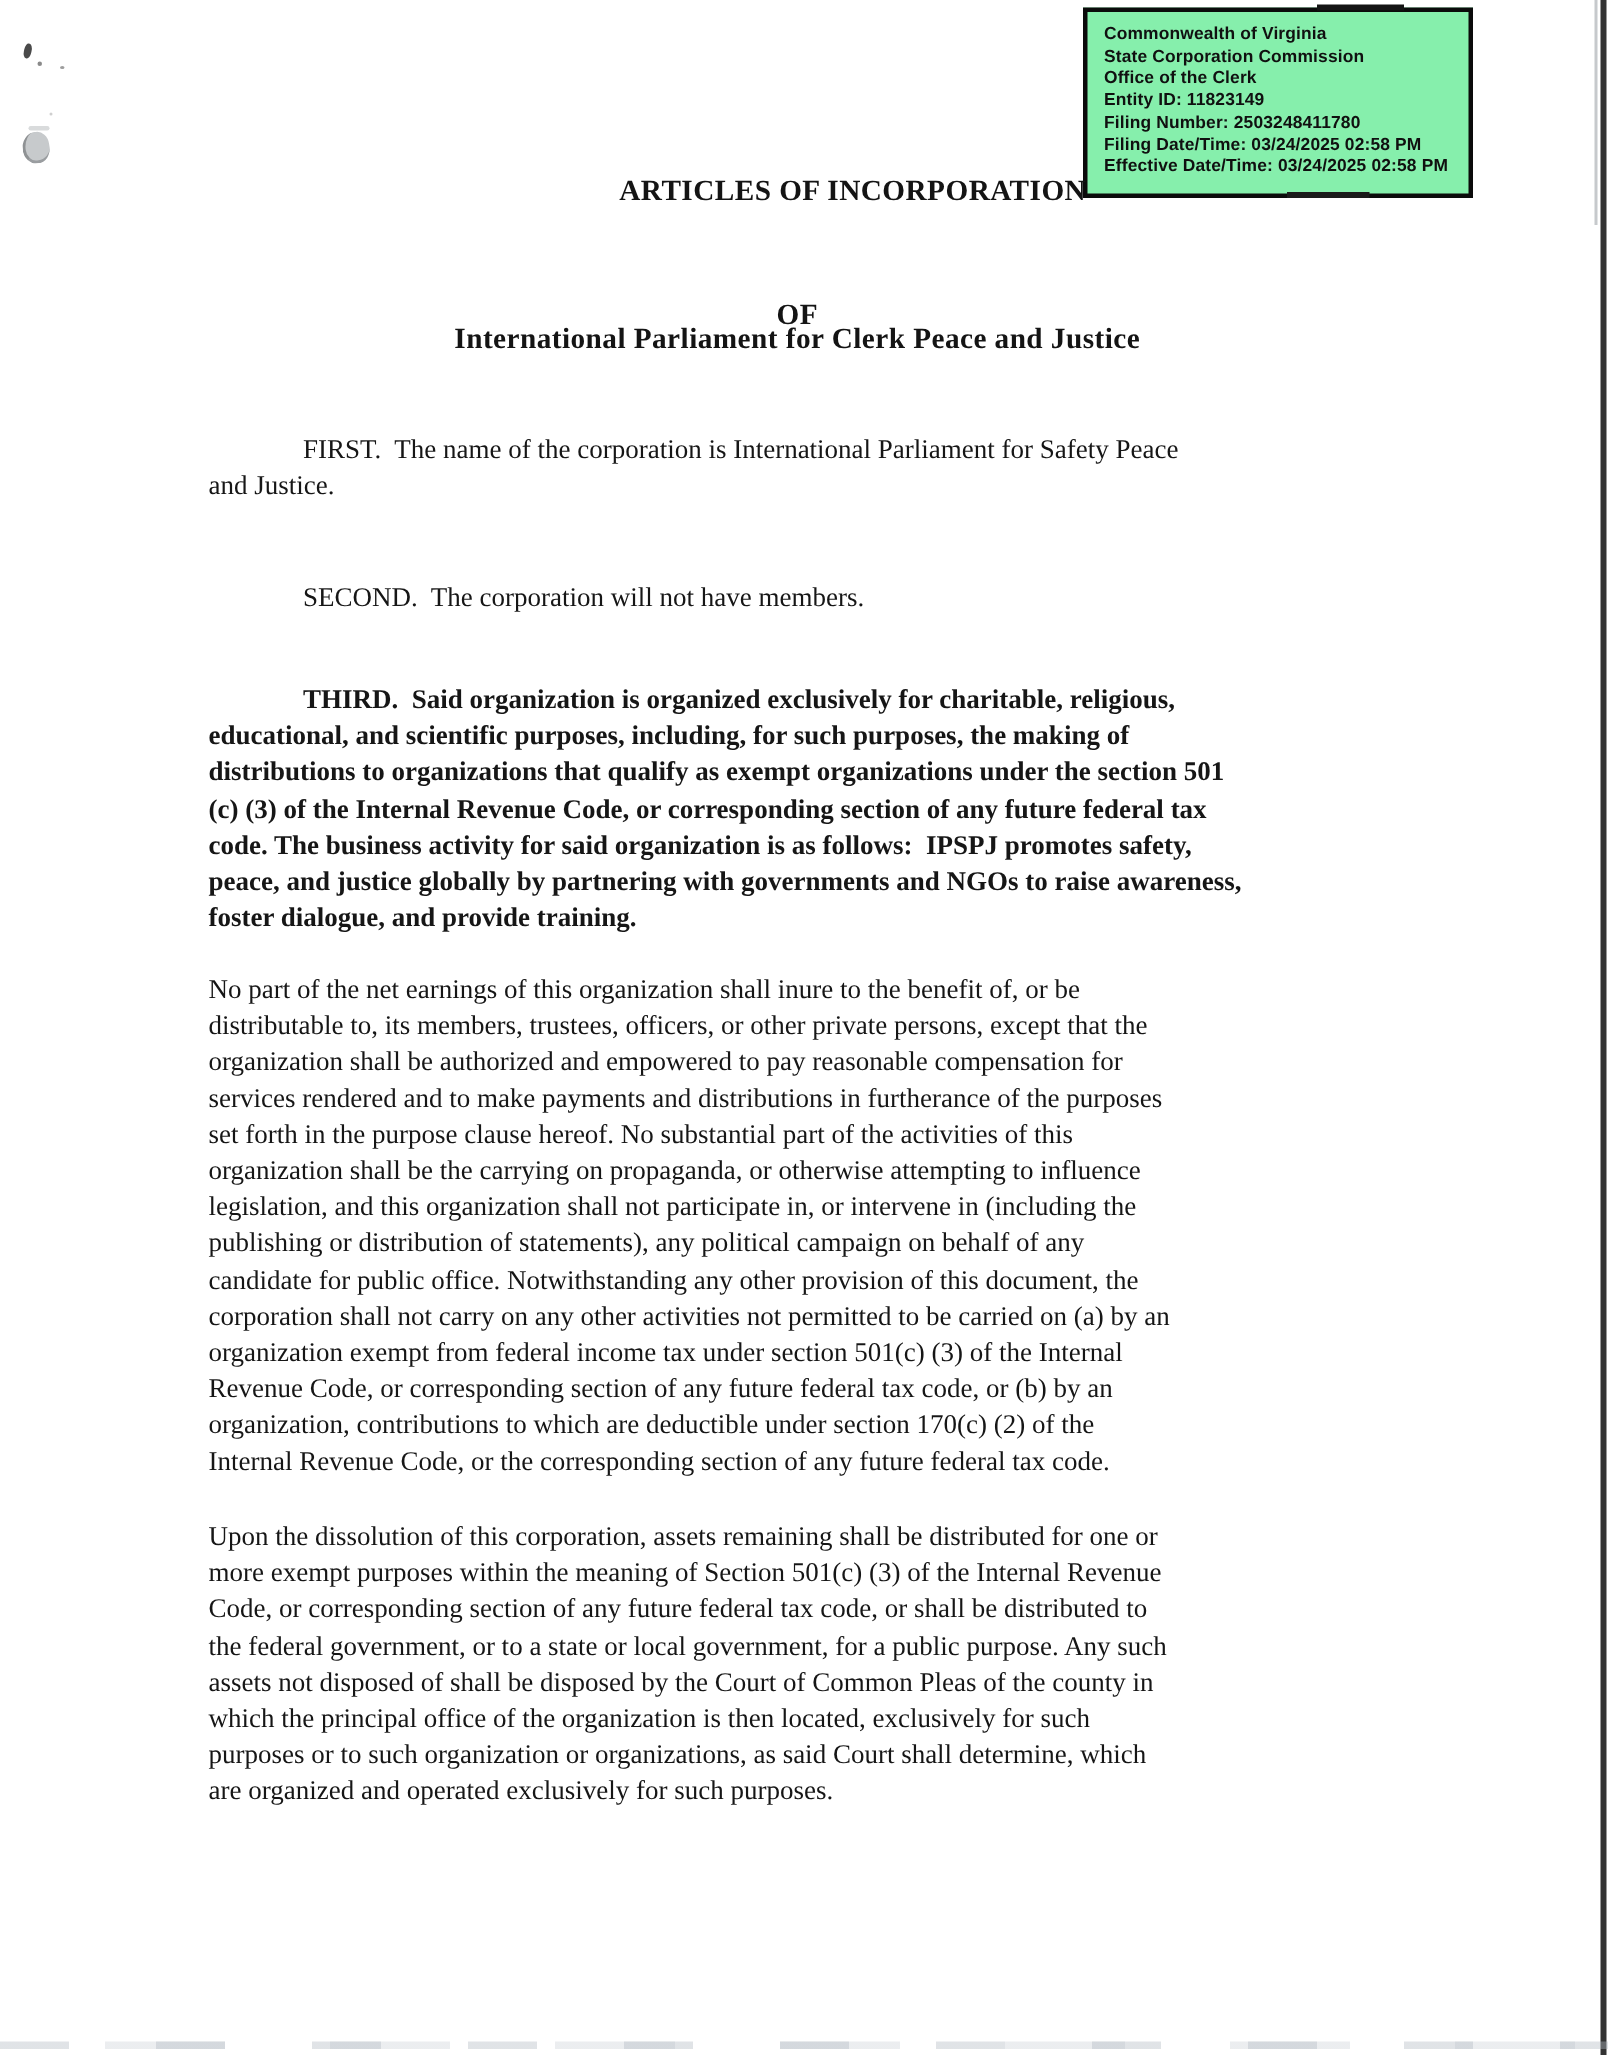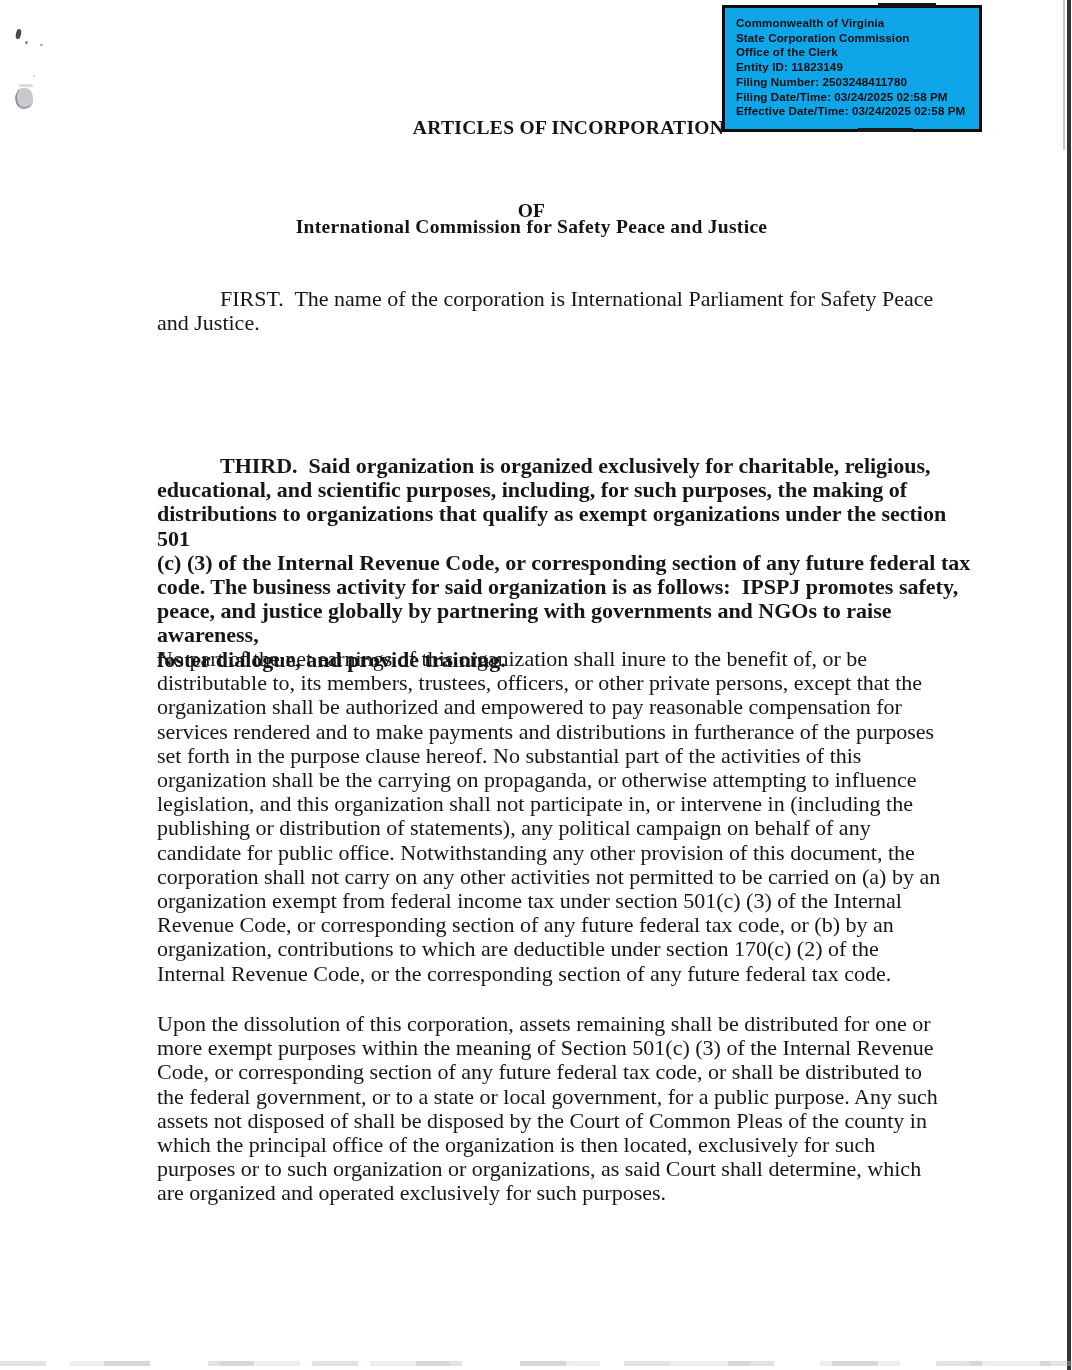--- a/index.html
+++ b/index.html
@@ -18,42 +18,42 @@
     width:243px;height:113px;
     border:3px solid #0b0b0b;
     padding:8px 0 0 11px;
     font-family:"Liberation Sans", sans-serif;
     font-weight:bold;
     font-size:11.6px;
     line-height:14.7px;
     letter-spacing:0.1px;
     white-space:pre-line;
     color:#101010;
-    background:#0ea5e9;
+    background:#86efac;
   }
   .stamp-dash-top{position:absolute;left:878px;top:3px;width:58px;height:4px;background:#141414;}
   .stamp-dash-bottom{position:absolute;left:858px;top:128px;width:55px;height:4px;background:#1a1a1a;}
 
   
   .heading{
     position:absolute;left:0;width:1063px;
     text-align:center;
     font-weight:bold;
     font-size:19.5px;
     letter-spacing:0.3px;
     white-space:pre;
   }
   .h-title{top:117px;padding-left:37px;}
   .h-of{top:170px;margin-top:30px;}
   .h-name{top:216px;}
 
   
   .para{
-    position:absolute;left:157px;width:820px;
-    font-size:22px;
+    position:absolute;left:139px;width:820px;
+    font-size:18px;
     line-height:24.2px;
     white-space:pre-wrap;
     color:#161616;
   }
   .indented{text-indent:63px;}
   .p-first{top:287px;}
   .p-second{top:386px;}
   .p-third{top:454px;font-weight:bold;}
   .p-earnings{top:647px;font-family:Liberation Serif, serif;}
   .p-dissolution{top:1012px;font-family:Liberation Serif, serif;}
@@ -89,24 +89,25 @@
 Office of the Clerk
 Entity ID: 11823149
 Filing Number: 2503248411780
 Filing Date/Time: 03/24/2025 02:58 PM
 Effective Date/Time: 03/24/2025 02:58 PM</div>
   <div class="stamp-dash-top"></div>
   <div class="stamp-dash-bottom"></div>
 
   <div class="heading h-title">ARTICLES OF INCORPORATION</div>
   <div class="heading h-of">OF</div>
-  <div class="heading h-name">International Commission for Safety Peace and Justice</div>
+  <div class="heading h-name">International Parliament for Clerk Peace and Justice</div>
 
   <div class="para indented p-first">FIRST.  The name of the corporation is International Parliament for Safety Peace
 and Justice.</div>
+  <div class="para indented p-second">SECOND.  The corporation will not have members.</div>
   <div class="para indented p-third">THIRD.  Said organization is organized exclusively for charitable, religious,
 educational, and scientific purposes, including, for such purposes, the making of
 distributions to organizations that qualify as exempt organizations under the section 501
 (c) (3) of the Internal Revenue Code, or corresponding section of any future federal tax
 code. The business activity for said organization is as follows:  IPSPJ promotes safety,
 peace, and justice globally by partnering with governments and NGOs to raise awareness,
 foster dialogue, and provide training.</div>
   <div class="para p-earnings">No part of the net earnings of this organization shall inure to the benefit of, or be
 distributable to, its members, trustees, officers, or other private persons, except that the
 organization shall be authorized and empowered to pay reasonable compensation for

